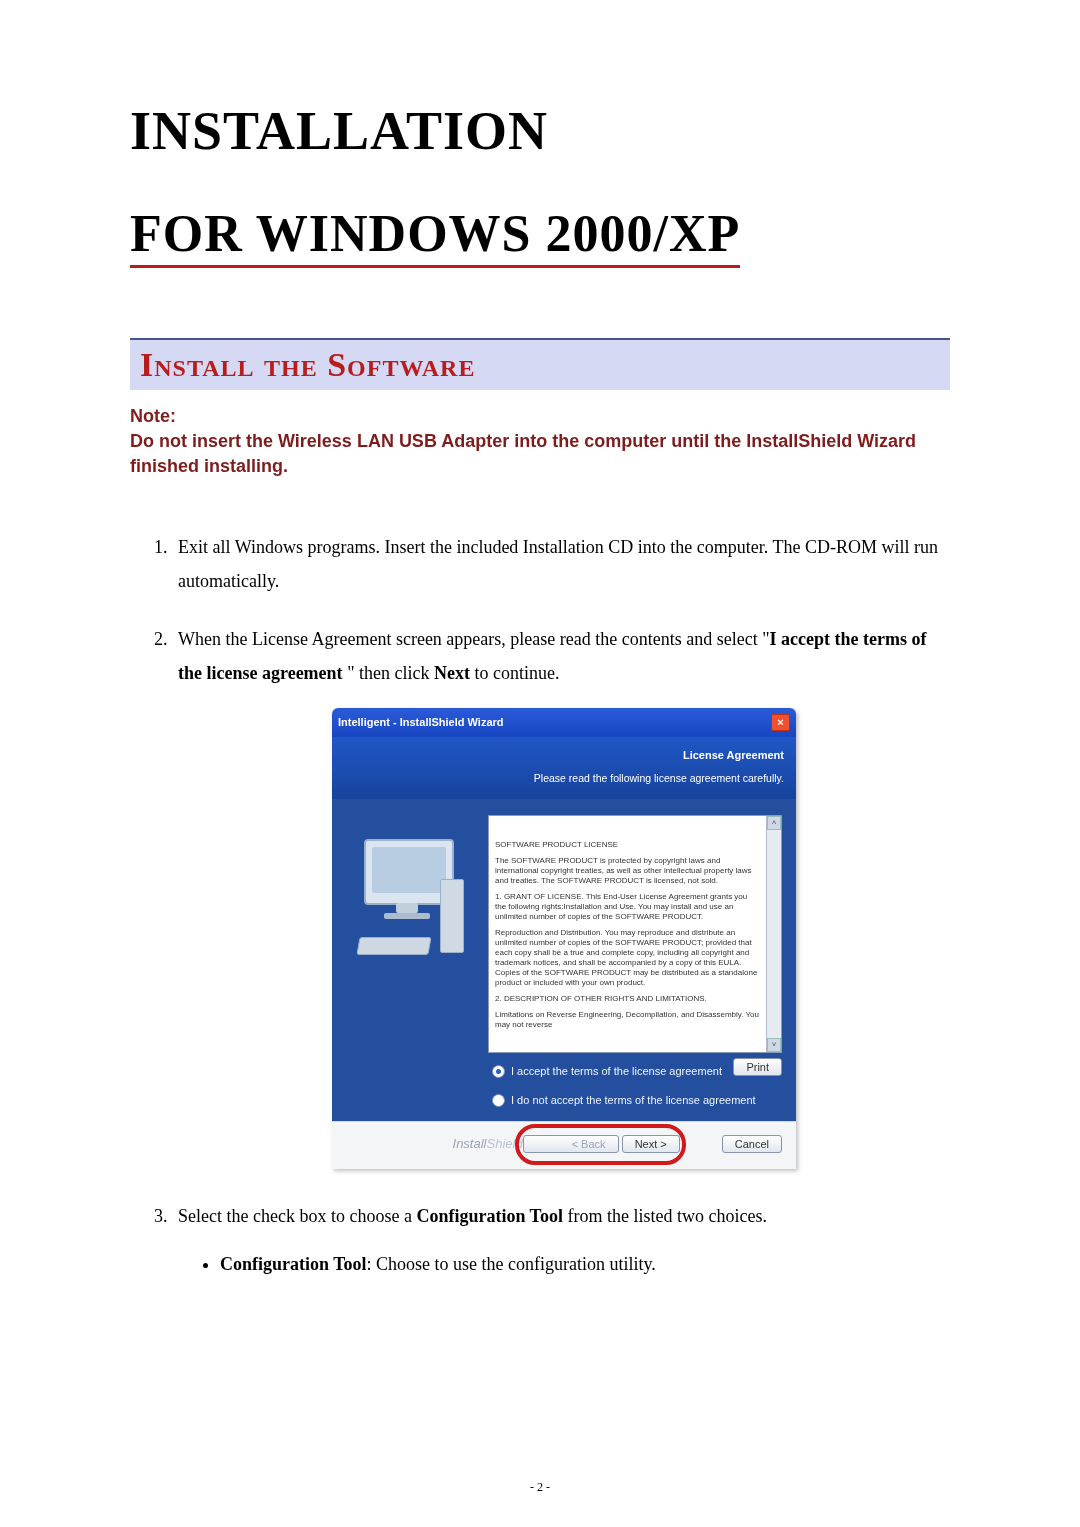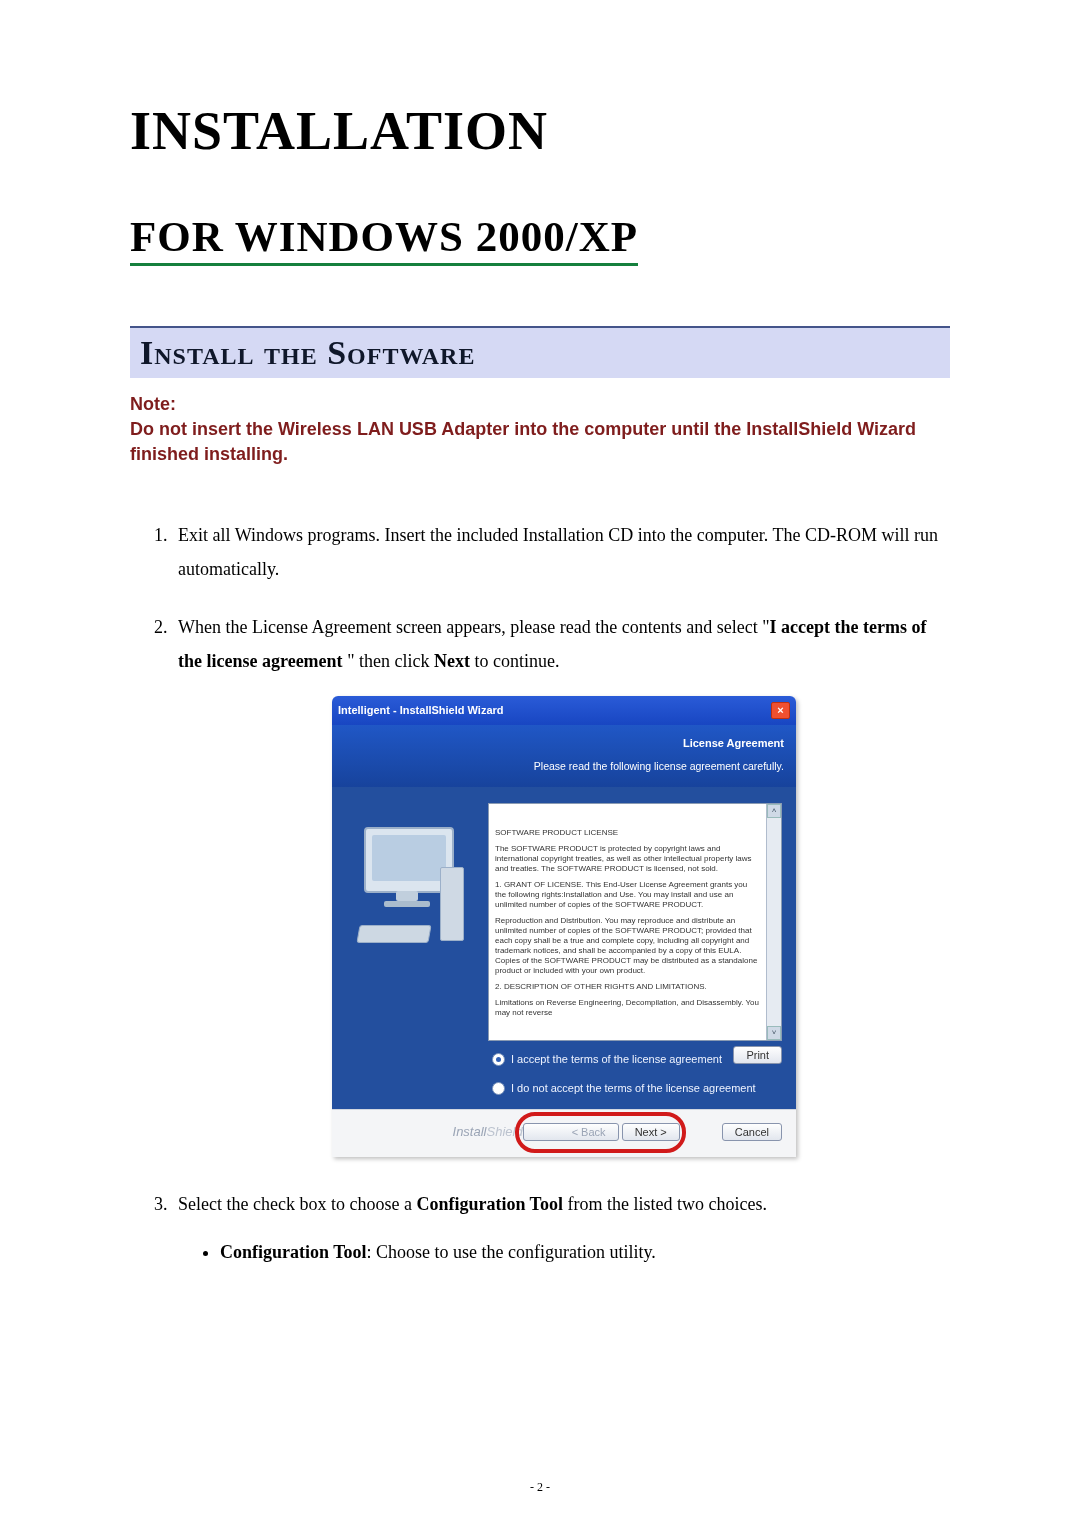--- a/index.html
+++ b/index.html
@@ -13,47 +13,47 @@
   }
   .page {
     padding: 100px 130px 0 130px;
     box-sizing: border-box;
   }
   .title1 {
     font-family: "Wide Latin", "Impact", serif;
     font-weight: 900;
     font-size: 54px;
     letter-spacing: 1px;
-    margin: 0 0 30px 0;
+    margin: 0 0 22px 0;
     text-transform: uppercase;
   }
   .title2 {
     font-family: "Wide Latin", "Impact", serif;
     font-weight: 900;
-    font-size: 43px;
+    font-size: 52px;
     letter-spacing: 1px;
-    margin: 20px 0 30px 0;
-    border-bottom: 3px solid #15803d;
+    margin: 20px 0 40px 0;
+    border-bottom: 3px solid #b91c1c;
     display: inline-block;
     padding-bottom: 2px;
     text-transform: uppercase;
   }
   .section-band {
     background: #d5d9f4;
     border-top: 2px solid #44548a;
     padding: 6px 10px;
     margin-top: 30px;
   }
   .section-title {
     font-family: "Copperplate", "Impact", serif;
     font-weight: 900;
     font-size: 34px;
     font-variant: small-caps;
     letter-spacing: 1px;
-    color: #0f172a;
+    color: #b91c1c;
     margin: 0;
   }
   .note {
     color: #7f1d1d;
     font-family: Arial, sans-serif;
     font-weight: bold;
     font-size: 18px;
     margin-top: 14px;
     line-height: 1.4;
   }

